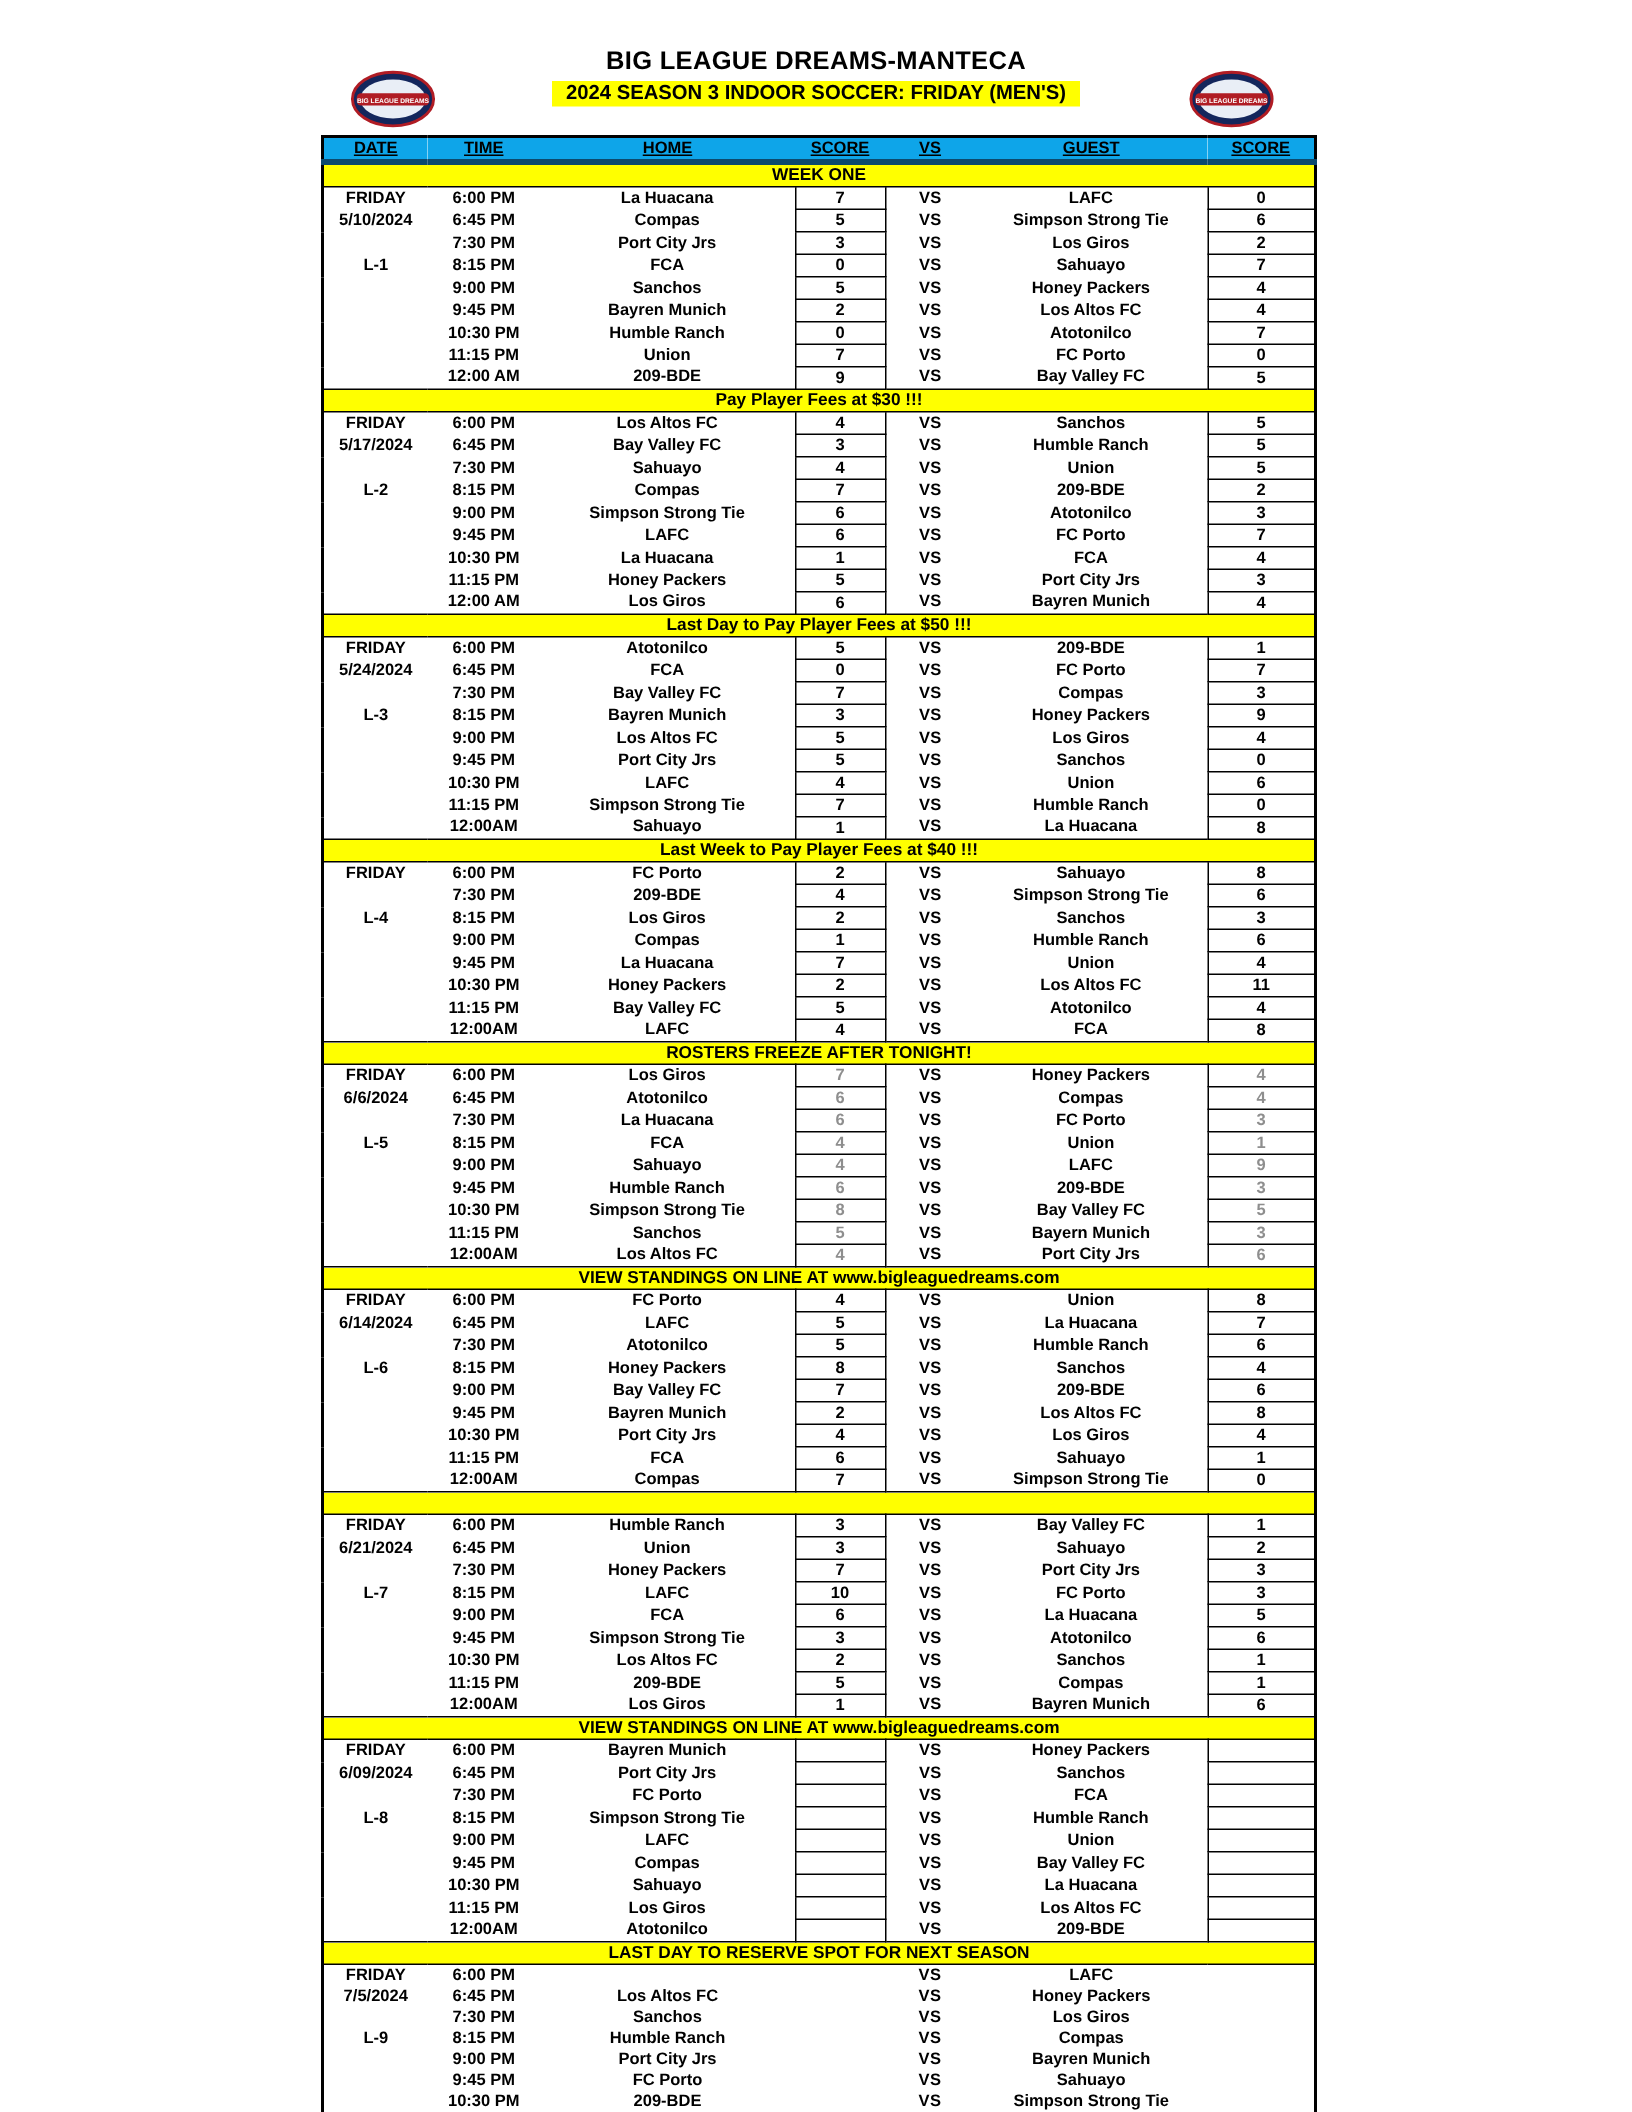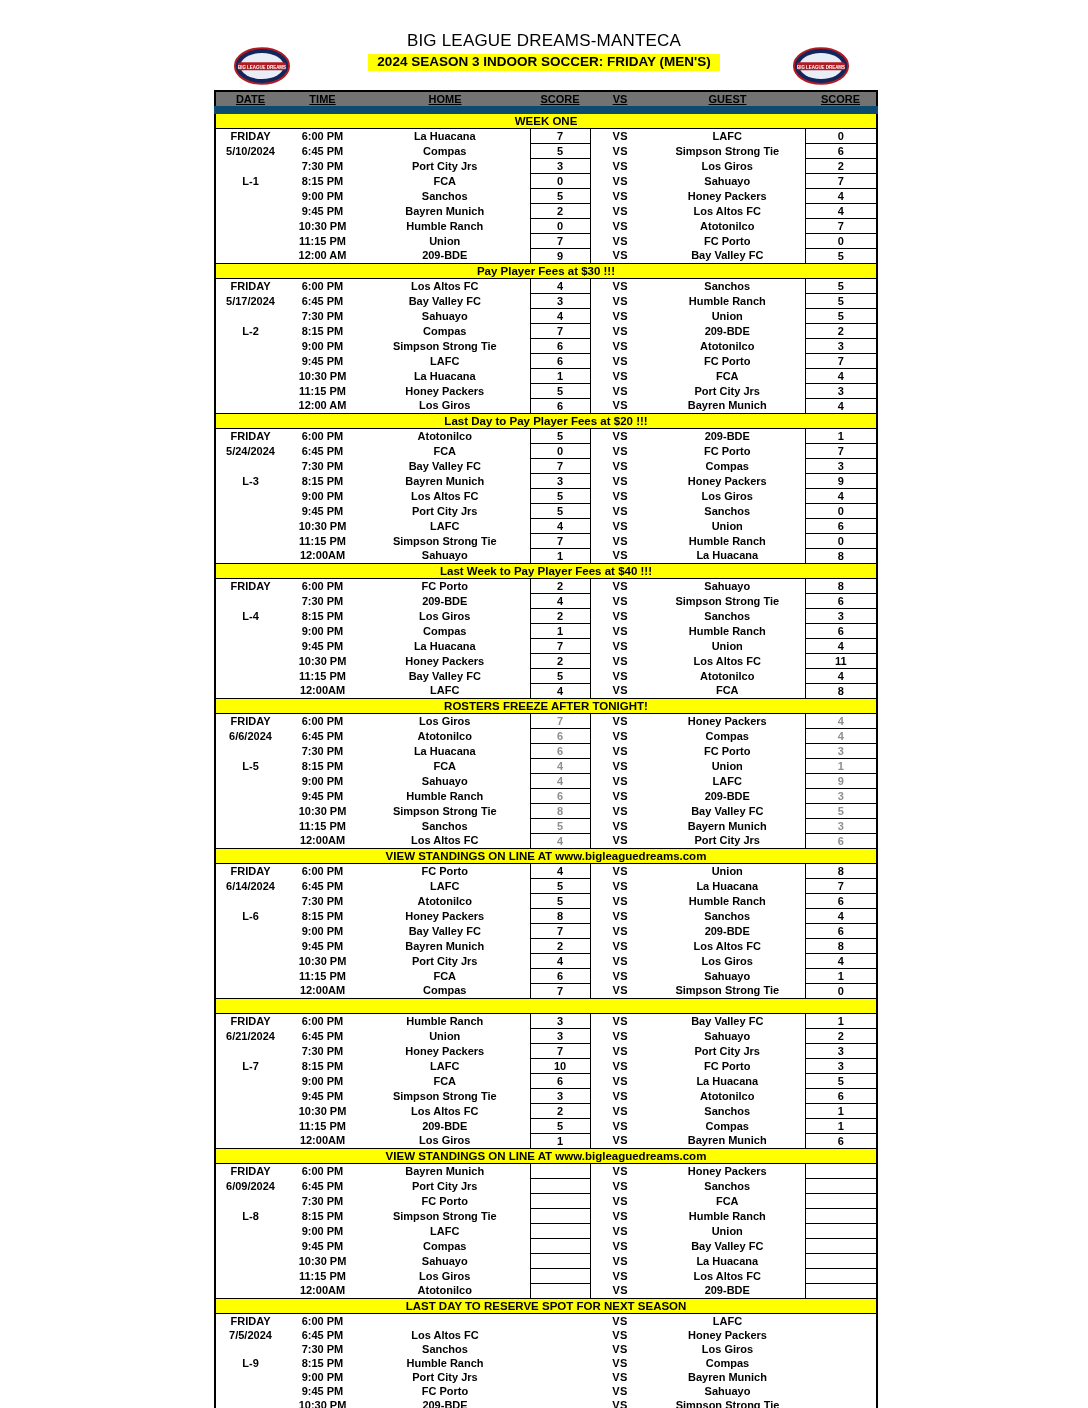--- a/index.html
+++ b/index.html
@@ -1,30 +1,30 @@
 <!DOCTYPE html>
 <html><head>
 <meta charset="utf-8">
 <title>Schedule</title>
 <style>
   html,body{margin:0;padding:0;background:#ffffff;}
   .page{position:relative;width:1088px;height:1408px;background:#ffffff;
         font-family:"Liberation Sans",sans-serif;color:#000;overflow:hidden;}
   .doc-header{text-align:center;padding-top:30px;line-height:1.25;}
-  .doc-title{font-size:17px;font-weight:normal;letter-spacing:.2px;}
+  .doc-title{font-size:17px;font-weight:bold;letter-spacing:.2px;}
   .doc-subtitle{display:inline-block;background:#FFFF00;font-size:13.5px;font-weight:bold;
                 margin-top:3px;padding:0 9px;}
   .logo{position:absolute;top:46px;width:58px;height:40px;}
   .logo.left{left:233px;} .logo.right{left:792px;}
 
   table.schedule{position:absolute;left:214px;top:90px;width:662px;
                  border-collapse:collapse;table-layout:fixed;border:2px solid #000;}
   .schedule th,.schedule td{padding:0;font-size:11px;font-weight:bold;text-align:center;
                  height:14px;line-height:13px;white-space:nowrap;overflow:hidden;}
-  th.colhead{background:#737373;border-bottom:8px solid #0c4a6e;height:14px;}
+  th.colhead{background:#0ea5e9;border-bottom:4px solid #0c4a6e;height:14px;}
   th.colhead span{text-decoration:underline;}
   td.banner{background:#FFFF00;border-top:1.5px solid #000;border-bottom:1.5px solid #000;
             height:14px;font-size:11.5px;}
   td.banner.link{}
   td.score.boxed{border:1.5px solid #000;background:#fff;}
   td.muted{color:#8e8e8e;}
   td.vs{letter-spacing:.3px;}
 </style>
 </head>
 <body>
@@ -234,21 +234,21 @@
         <tr>
           <td class="date"></td>
           <td class="time">12:00 AM</td>
           <td class="team">Los Giros</td>
           <td class="score boxed">6</td>
           <td class="vs">VS</td>
           <td class="team">Bayren Munich</td>
           <td class="score boxed">4</td>
         </tr>
         <tr>
-          <td colspan="7" class="banner">Last Day to Pay Player Fees at $20 !!!</td>
+          <td colspan="7" class="banner">Last Day to Pay Player Fees at $50 !!!</td>
         </tr>
         <tr>
           <td class="date">FRIDAY</td>
           <td class="time">6:00 PM</td>
           <td class="team">Atotonilco</td>
           <td class="score boxed">5</td>
           <td class="vs">VS</td>
           <td class="team">209-BDE</td>
           <td class="score boxed">1</td>
         </tr>

